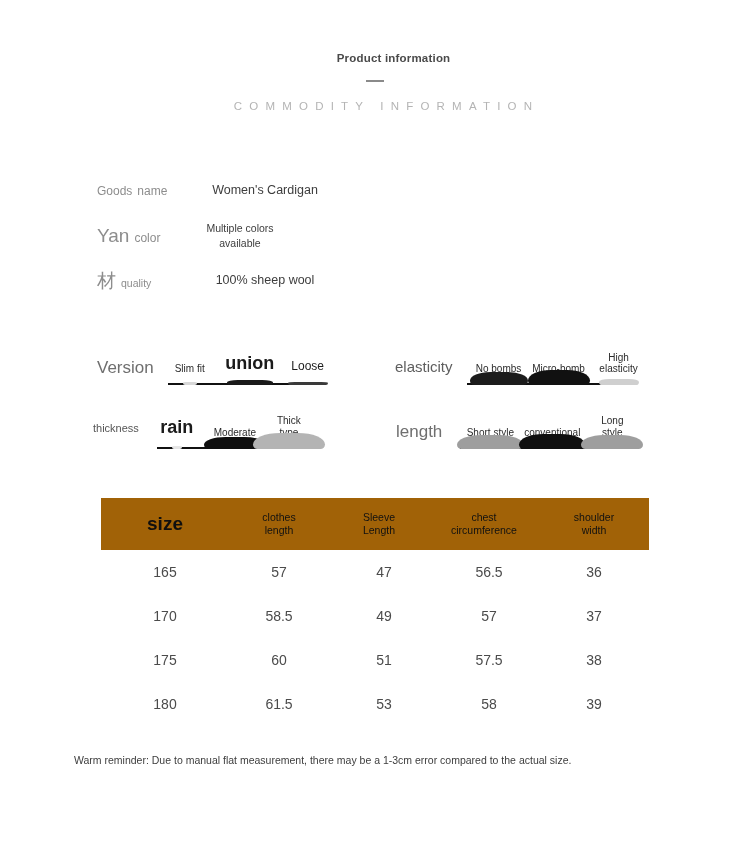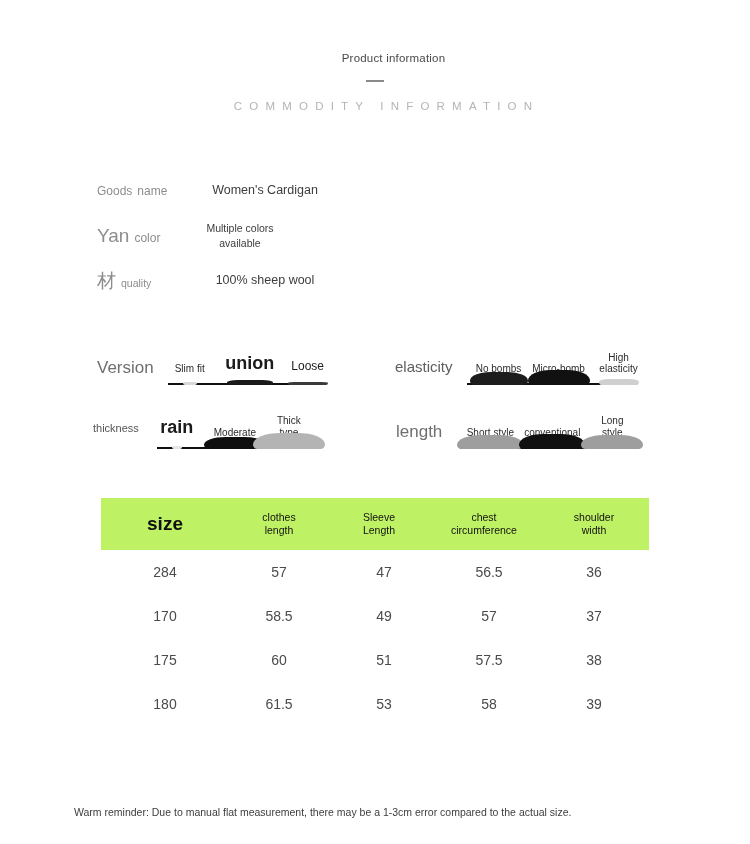--- a/index.html
+++ b/index.html
@@ -22,21 +22,21 @@
     top: 52px;
     left: 0;
     width: 750px;
     text-align: center;
   }
   .header-title {
     font-size: 11.5px;
     color: #ararara;
     color: #4a4a4a;
     letter-spacing: 0.2px;
-    font-weight: 400;
+    font-weight: 700;
     padding-left: 37px;
   }
   .header-dash {
     width: 18px;
     height: 2px;
     background: #8a8a8a;
     margin: 16px auto 0 auto;
   }
   .header-sub {
     margin-top: 18px;
@@ -186,21 +186,21 @@
   }
   .col-0 { flex: 0 0 128px; }
   .col-1 { flex: 0 0 100px; }
   .col-2 { flex: 0 0 110px; }
   .col-3 { flex: 0 0 100px; }
   .col-4 { flex: 0 0 110px; }
 
   
   .footer {
     position: absolute;
-    top: 806px;
+    top: 754px;
     left: 74px;
     font-size: 10.5px;
     color: #3d3d3d;
     white-space: nowrap;
   }
 </style>
 </head>
 <body>
 
 <div class="header">
@@ -296,34 +296,34 @@
           <div class="line"></div>
           <div class="blob" style="left: 30px; width: 66px; height: 14px; background: rgb(158, 158, 158);"></div>
           <div class="blob" style="left: 92px; width: 66px; height: 15px; background: rgb(16, 16, 16);"></div>
           <div class="blob" style="left: 152px; width: 62px; height: 14px; background: rgb(158, 158, 158);"></div>
         </div>
       </div>
     </div>
   </div>
 
 <div class="size-table">
-  <div class="st-head" id="st-head" style="background: #bef264;">
+  <div class="st-head" id="st-head" style="background: #a16207;">
       <div class="st-head-cell col-0 size-cell" style="white-space: pre-line;">size</div>
       <div class="st-head-cell col-1" style="white-space: pre-line;">clothes
 length</div>
       <div class="st-head-cell col-3" style="white-space: pre-line;">Sleeve
 Length</div>
       <div class="st-head-cell col-2" style="white-space: pre-line;">chest
 circumference</div>
       <div class="st-head-cell col-4" style="white-space: pre-line;">shoulder
 width</div>
     </div>
   <div id="st-body">
       <div class="st-row">
-        <div class="st-cell col-0">284</div>
+        <div class="st-cell col-0">165</div>
         <div class="st-cell col-1">57</div>
         <div class="st-cell col-2">47</div>
         <div class="st-cell col-3">56.5</div>
         <div class="st-cell col-4">36</div>
       </div>
       <div class="st-row">
         <div class="st-cell col-0">170</div>
         <div class="st-cell col-1">58.5</div>
         <div class="st-cell col-2">49</div>
         <div class="st-cell col-3">57</div>

